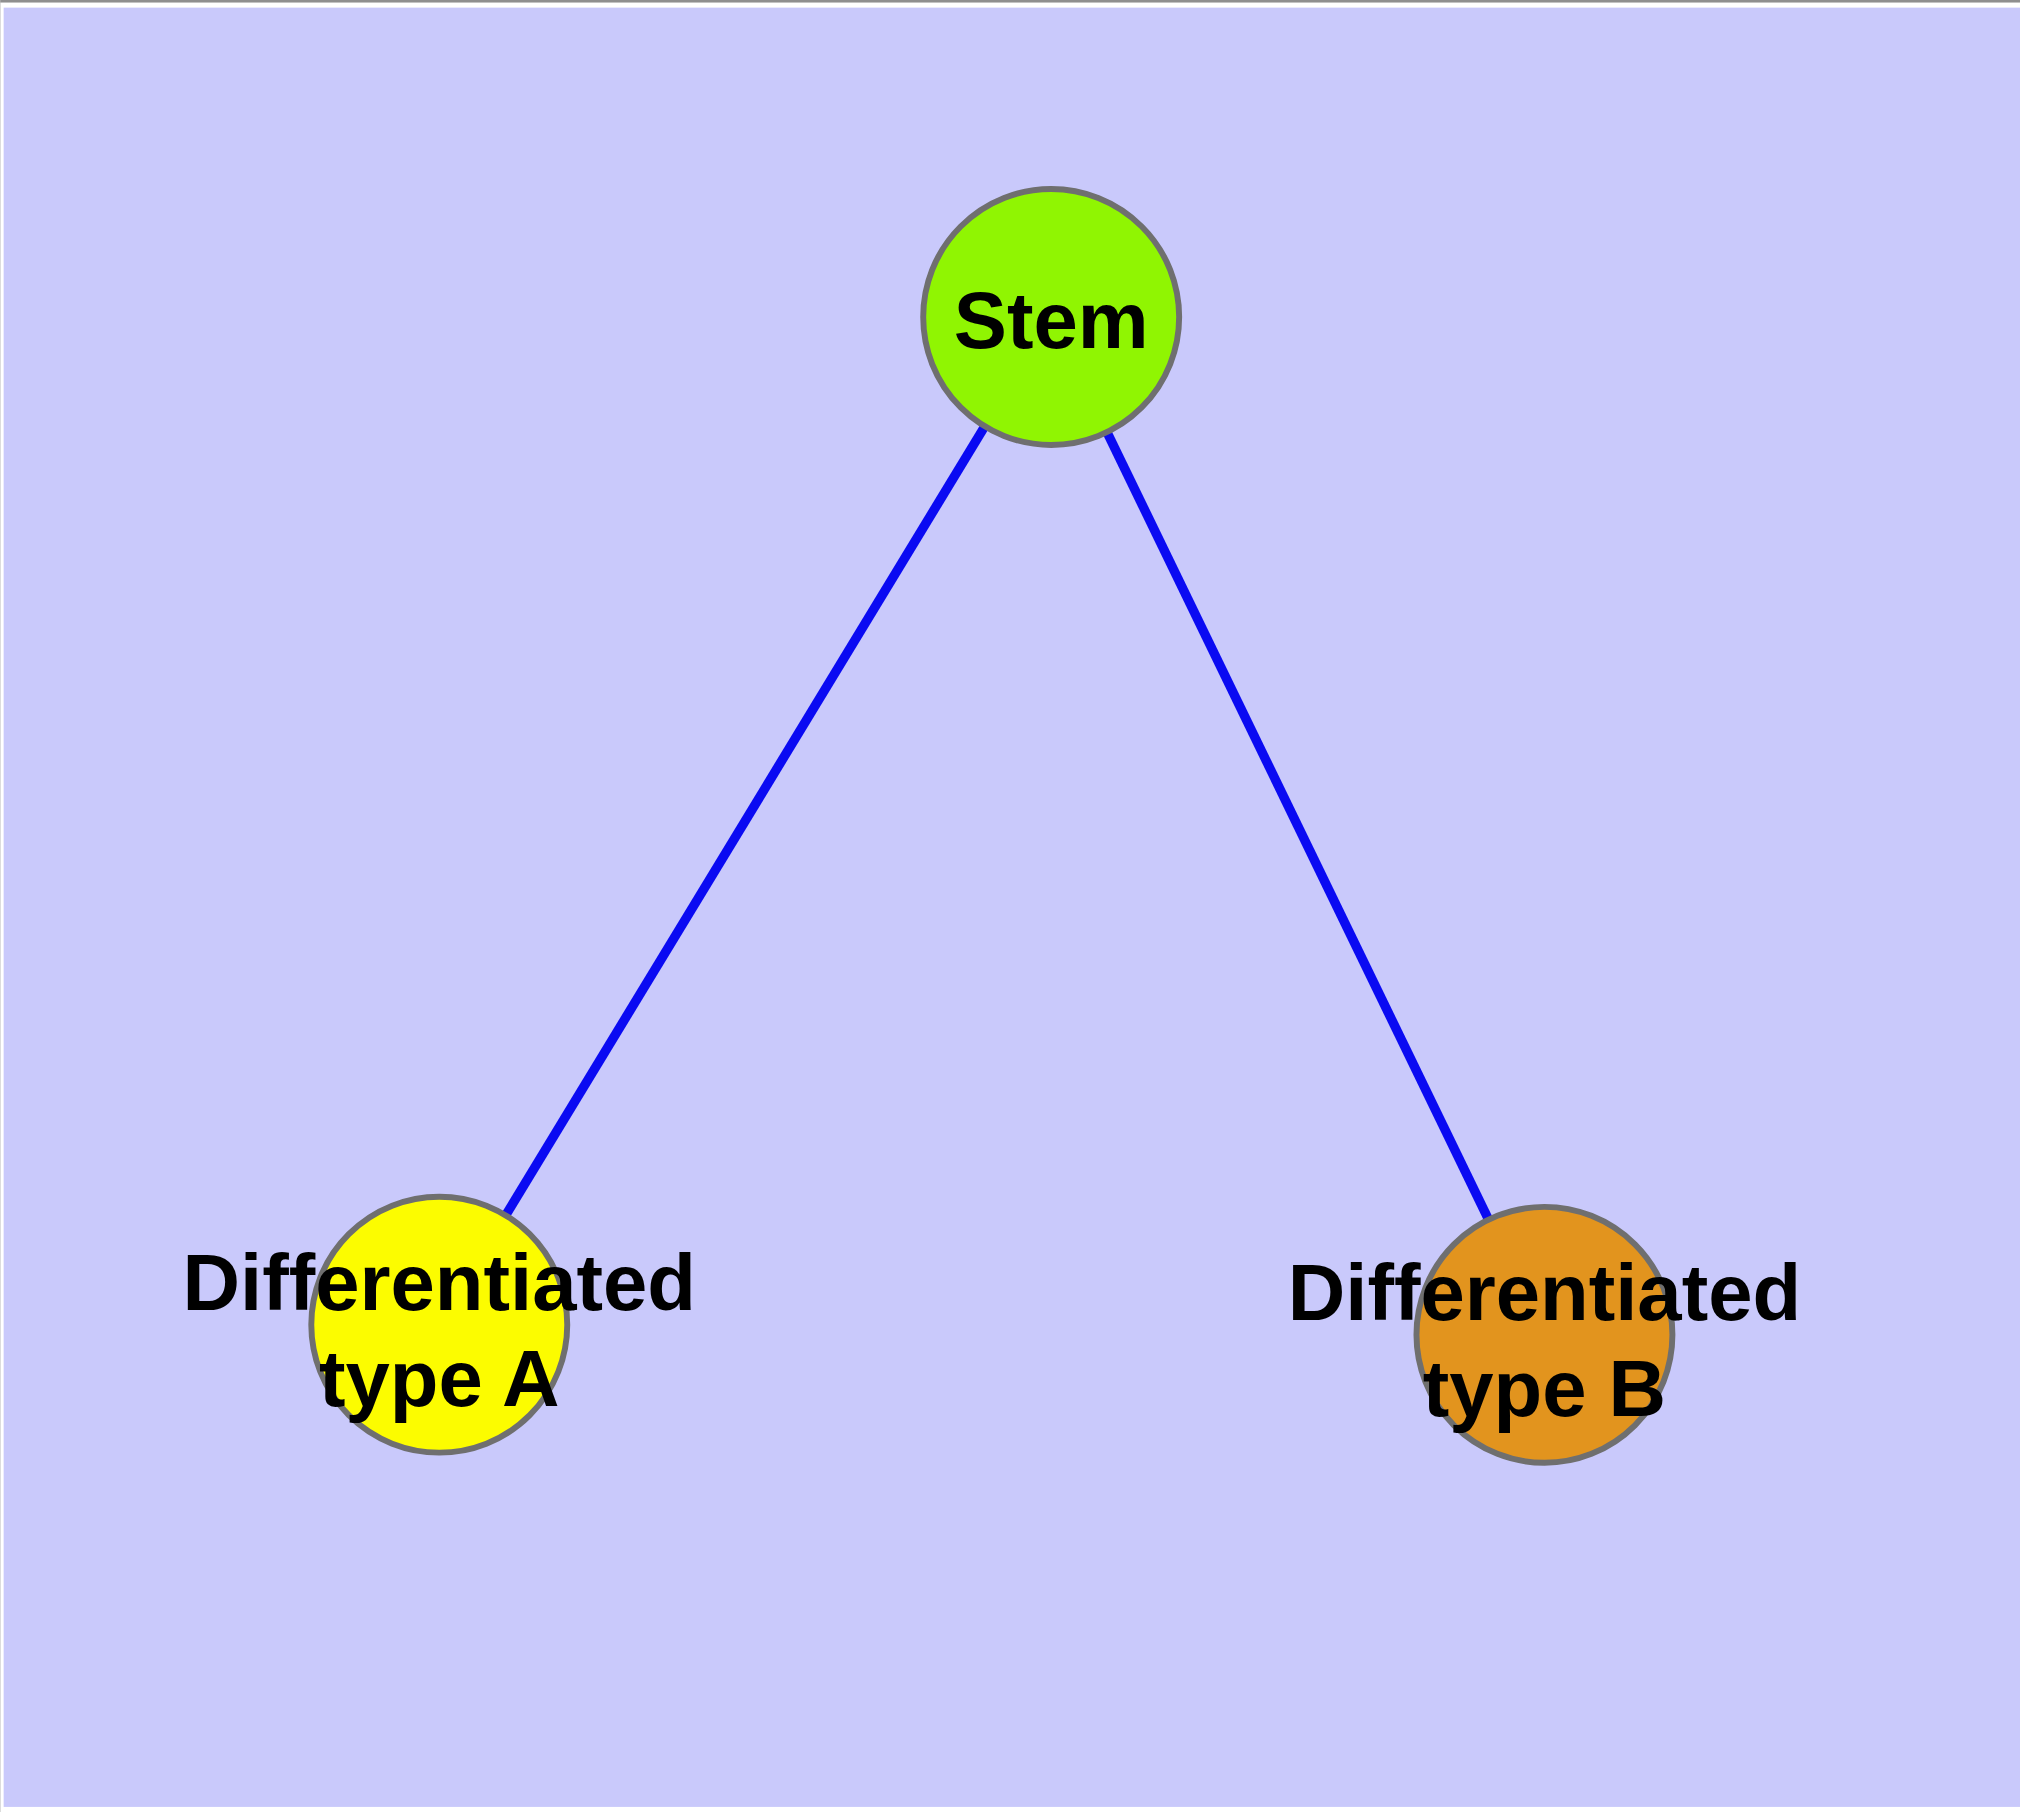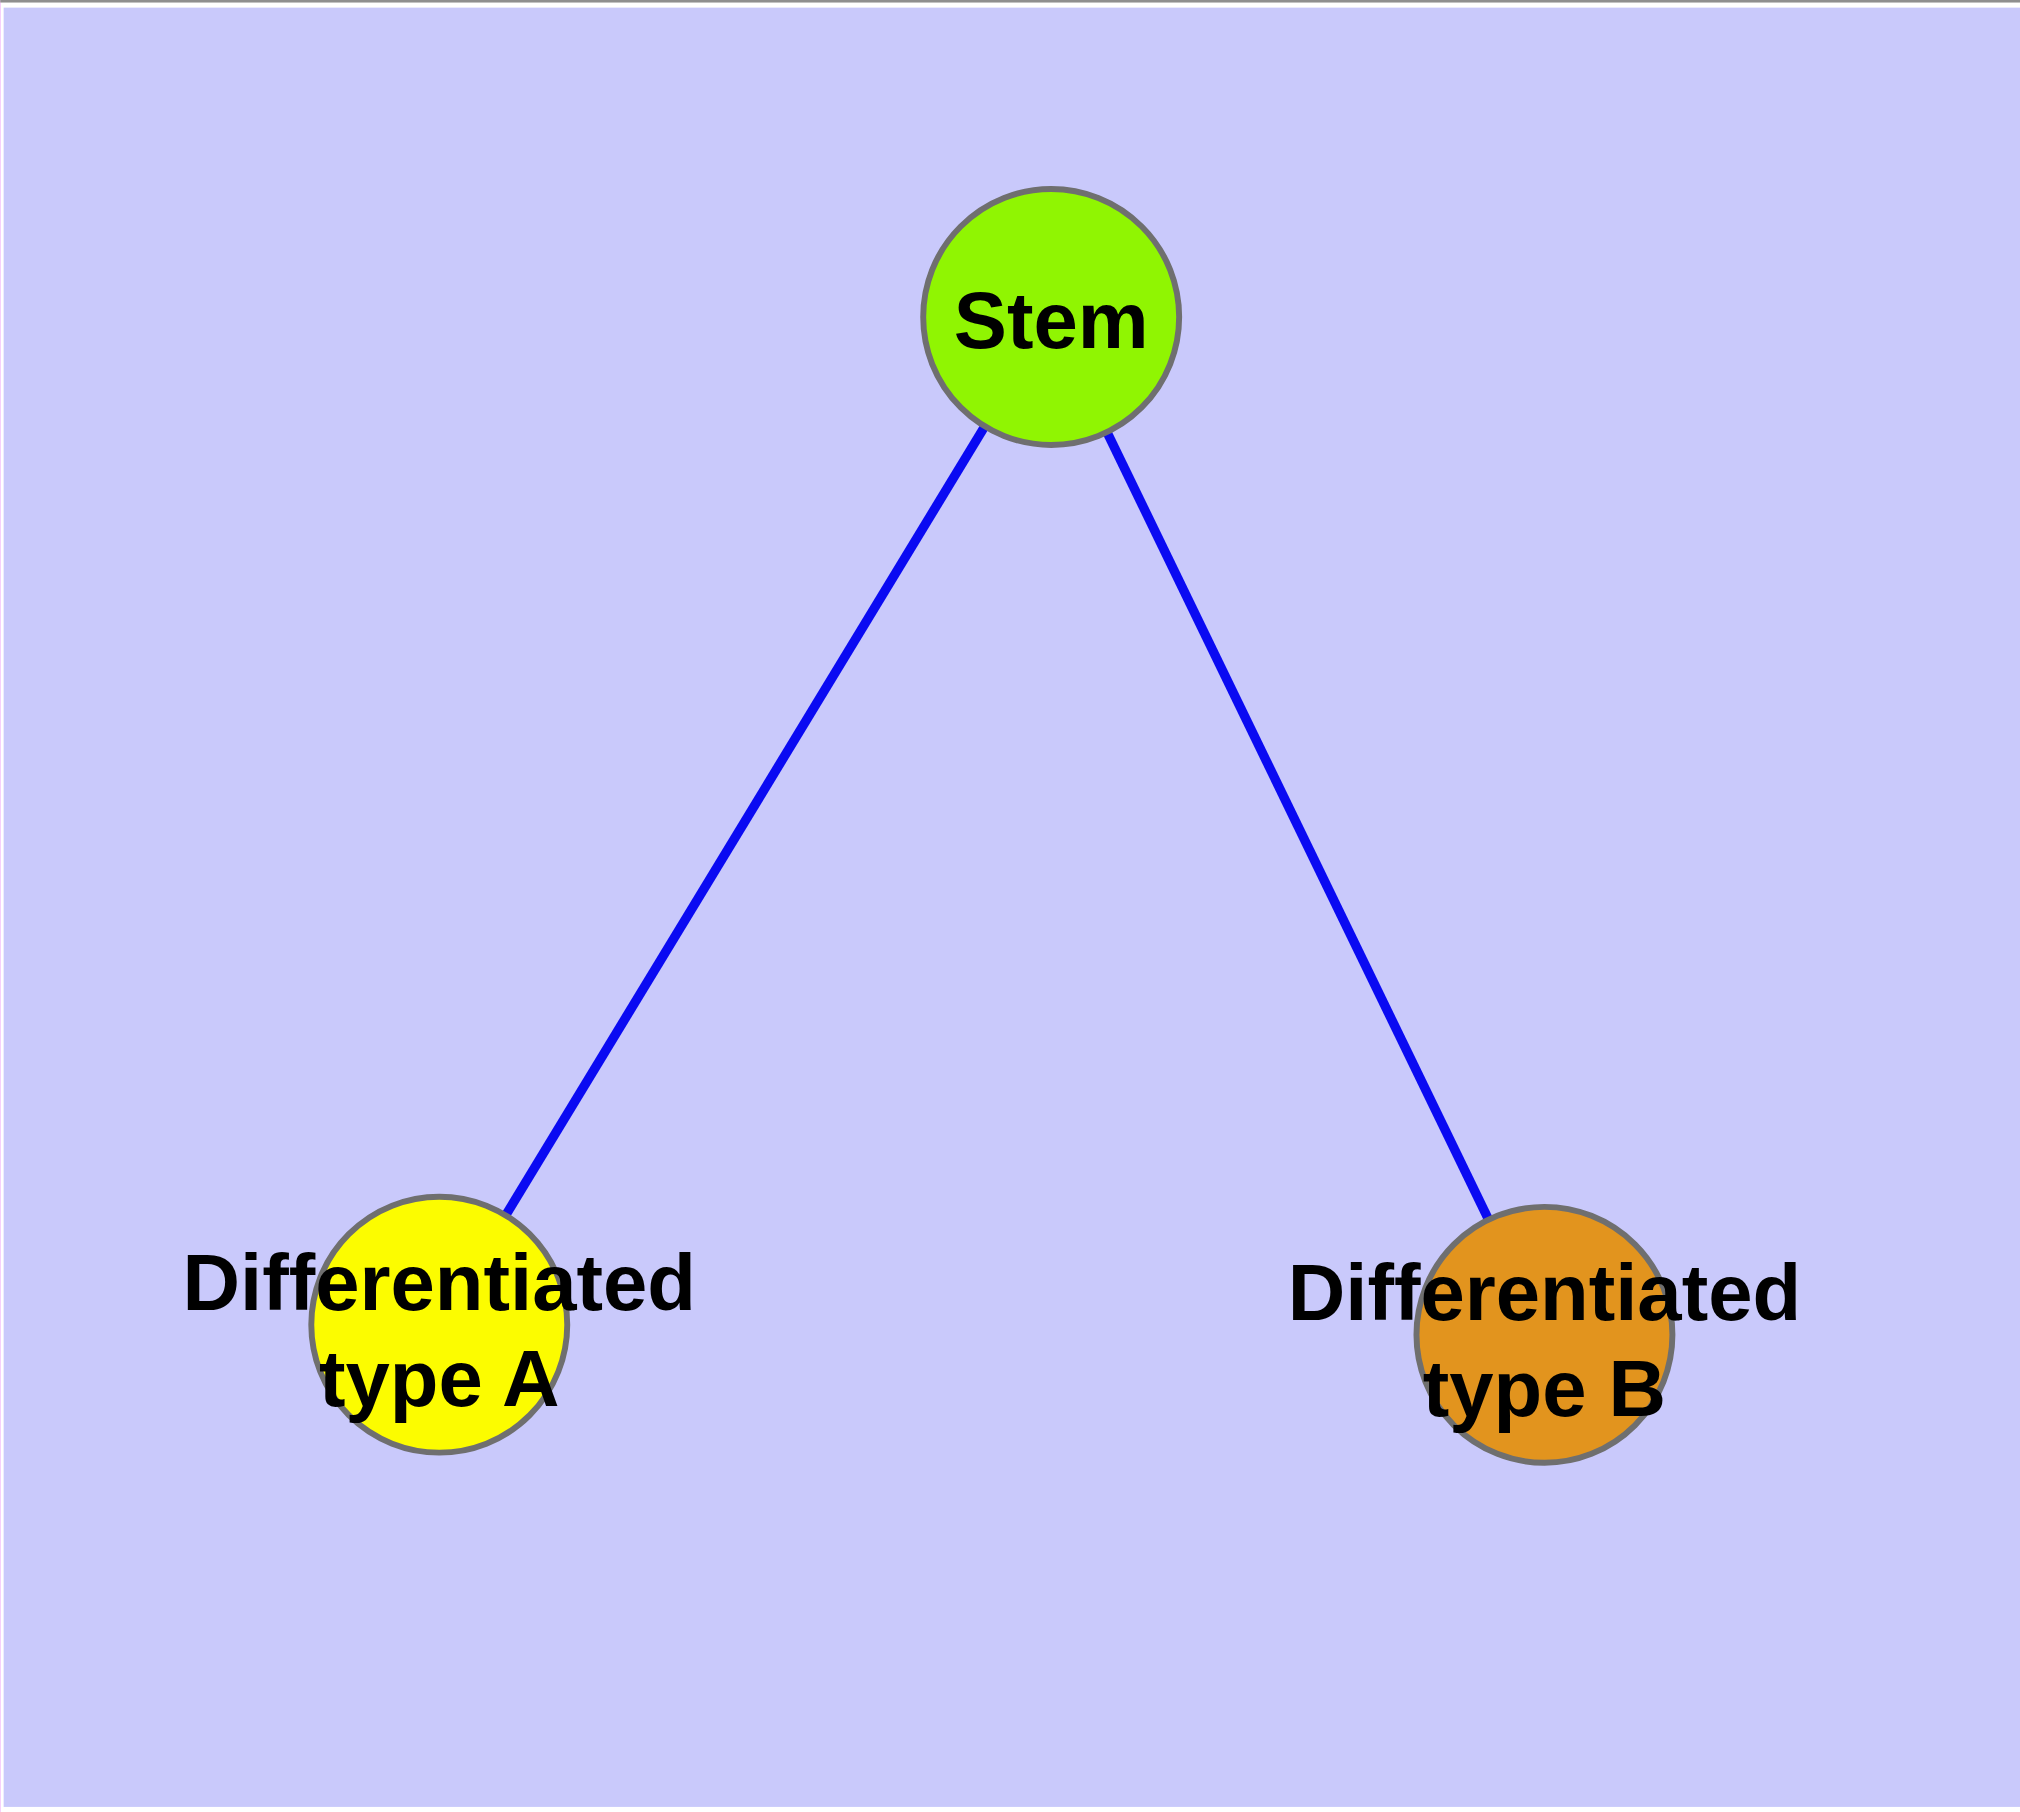--- a/index.html
+++ b/index.html
@@ -8,21 +8,21 @@
     background: #ffffff;
     width: 2021px;
     height: 1812px;
     overflow: hidden;
     font-family: "Liberation Sans", sans-serif;
   }
   .plot-window {
     position: relative;
     width: 2021px;
     height: 1812px;
-    background: #d946ef;
+    background: #737373;
   }
   svg {
     display: block;
     position: absolute;
     left: 0;
     top: 0;
   }
   text {
     font-family: "Liberation Sans", "DejaVu Sans", sans-serif;
     font-weight: bold;

